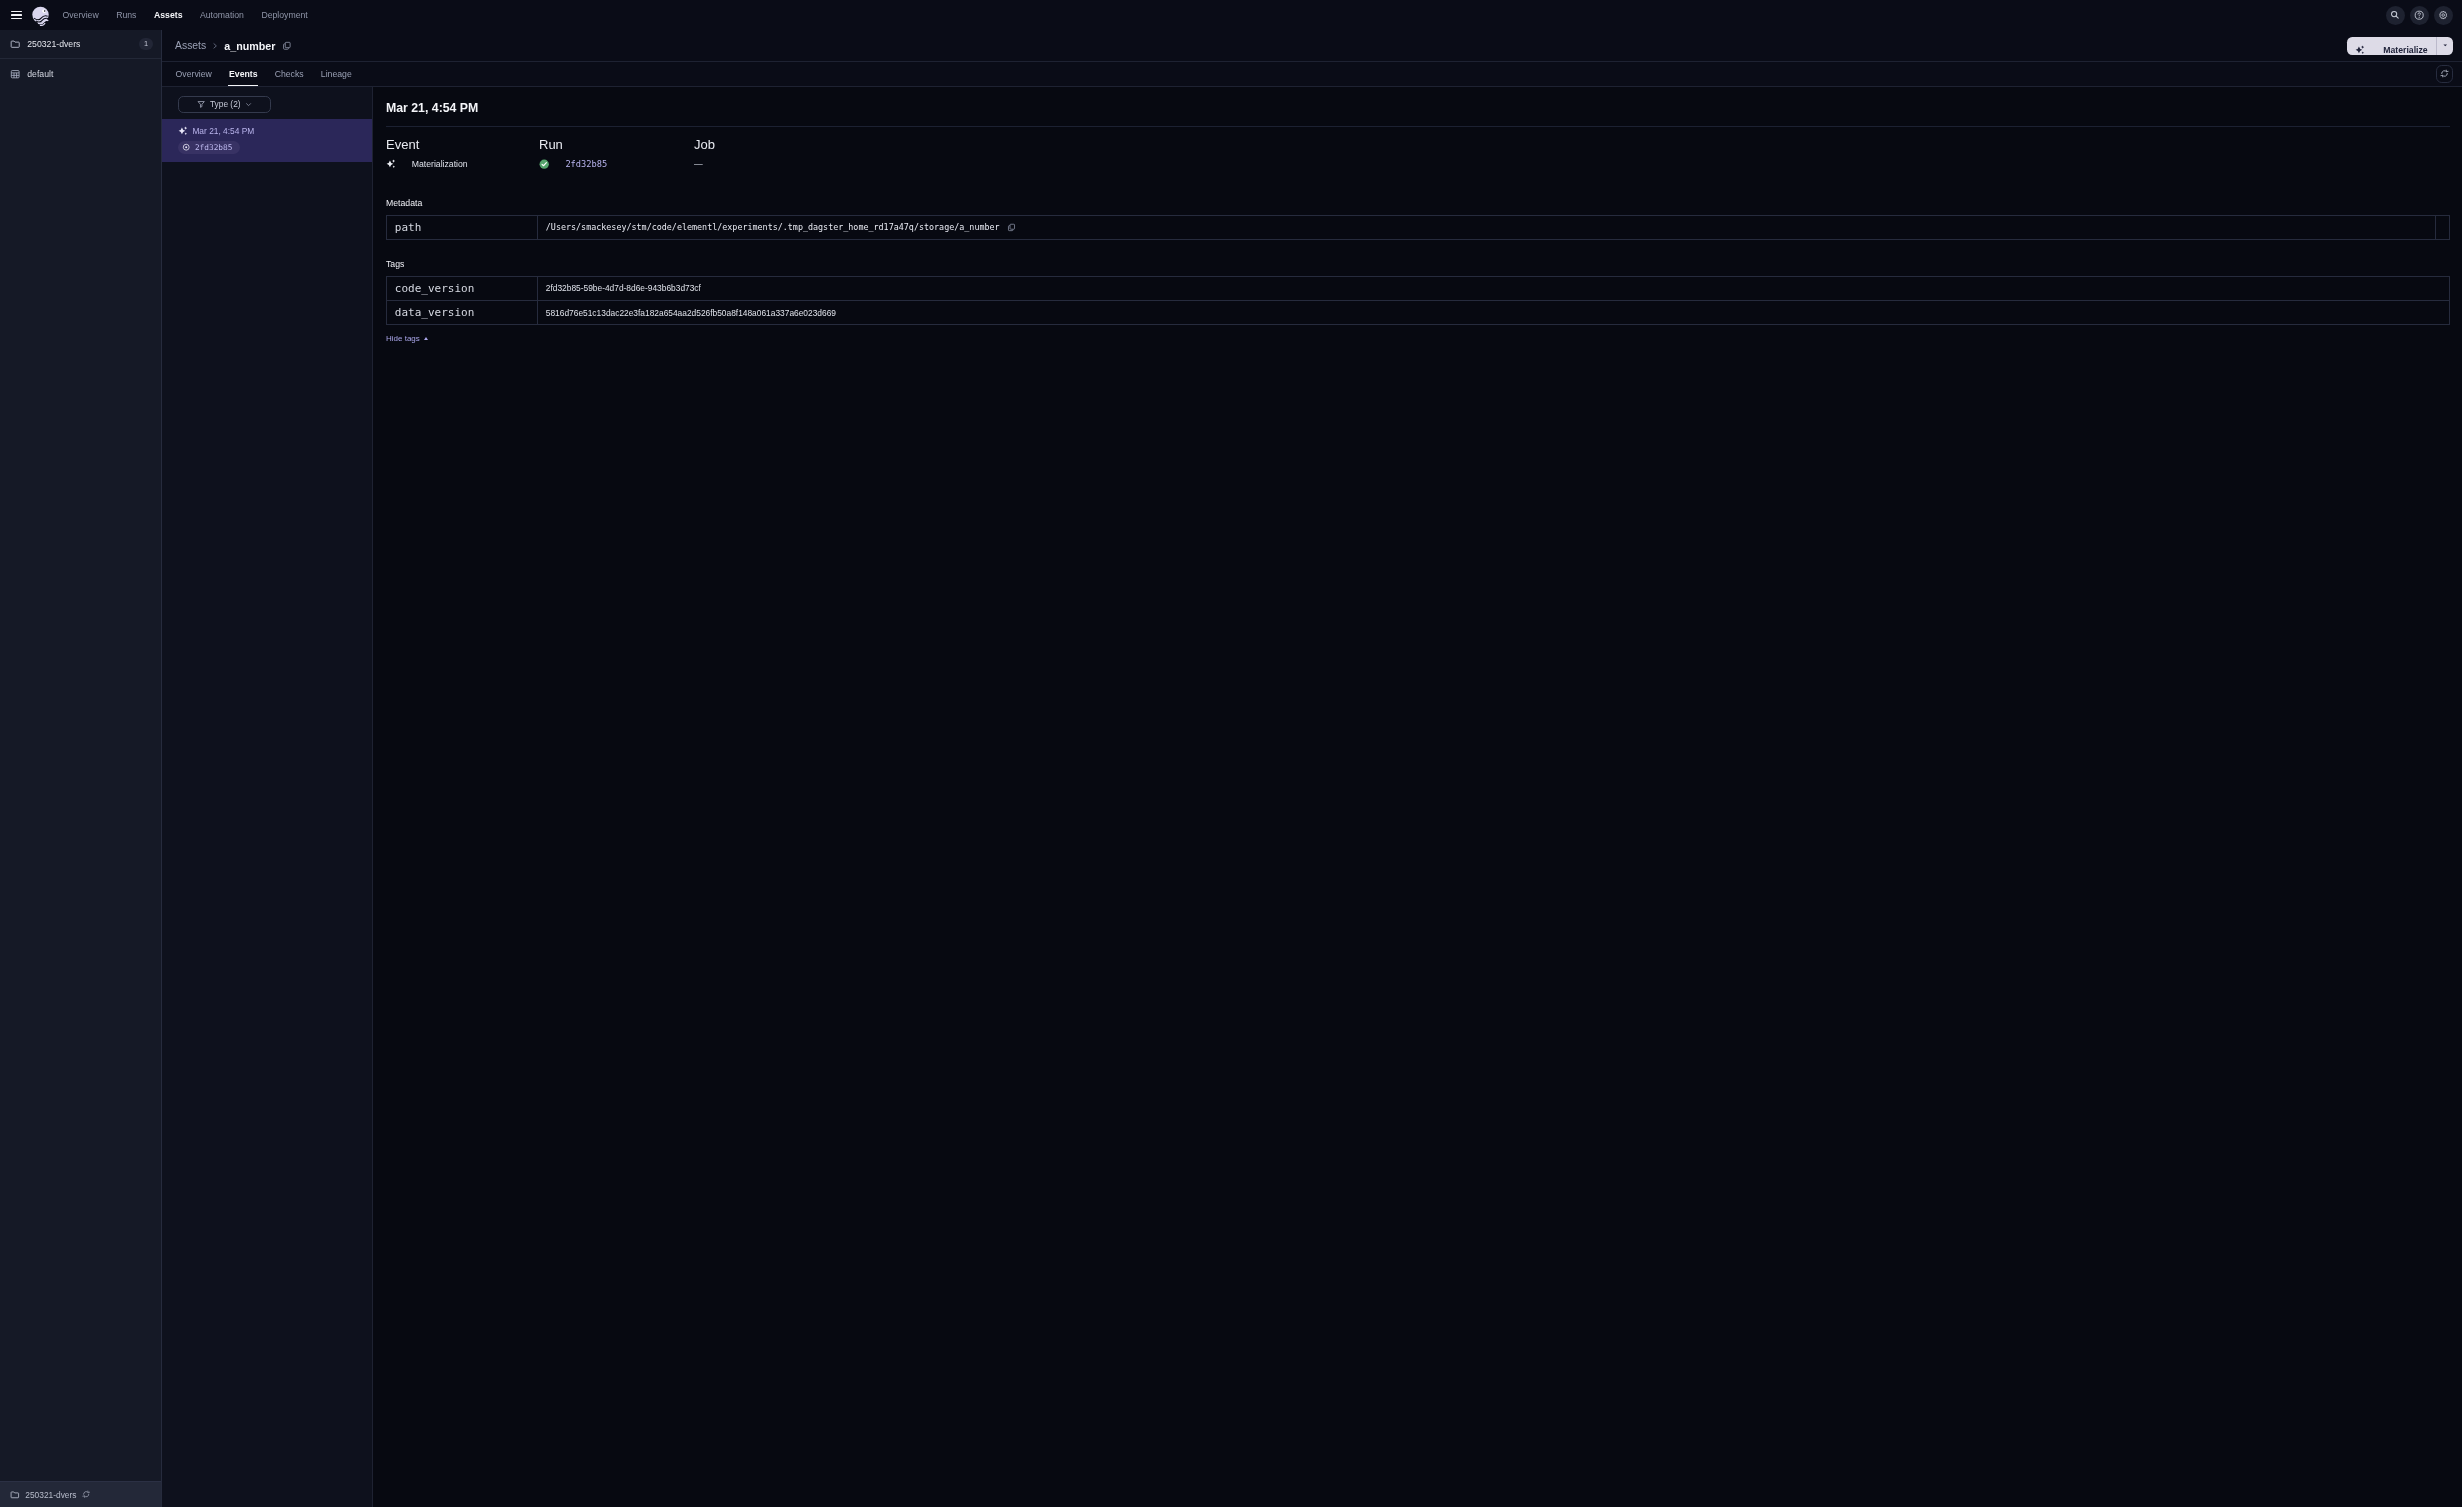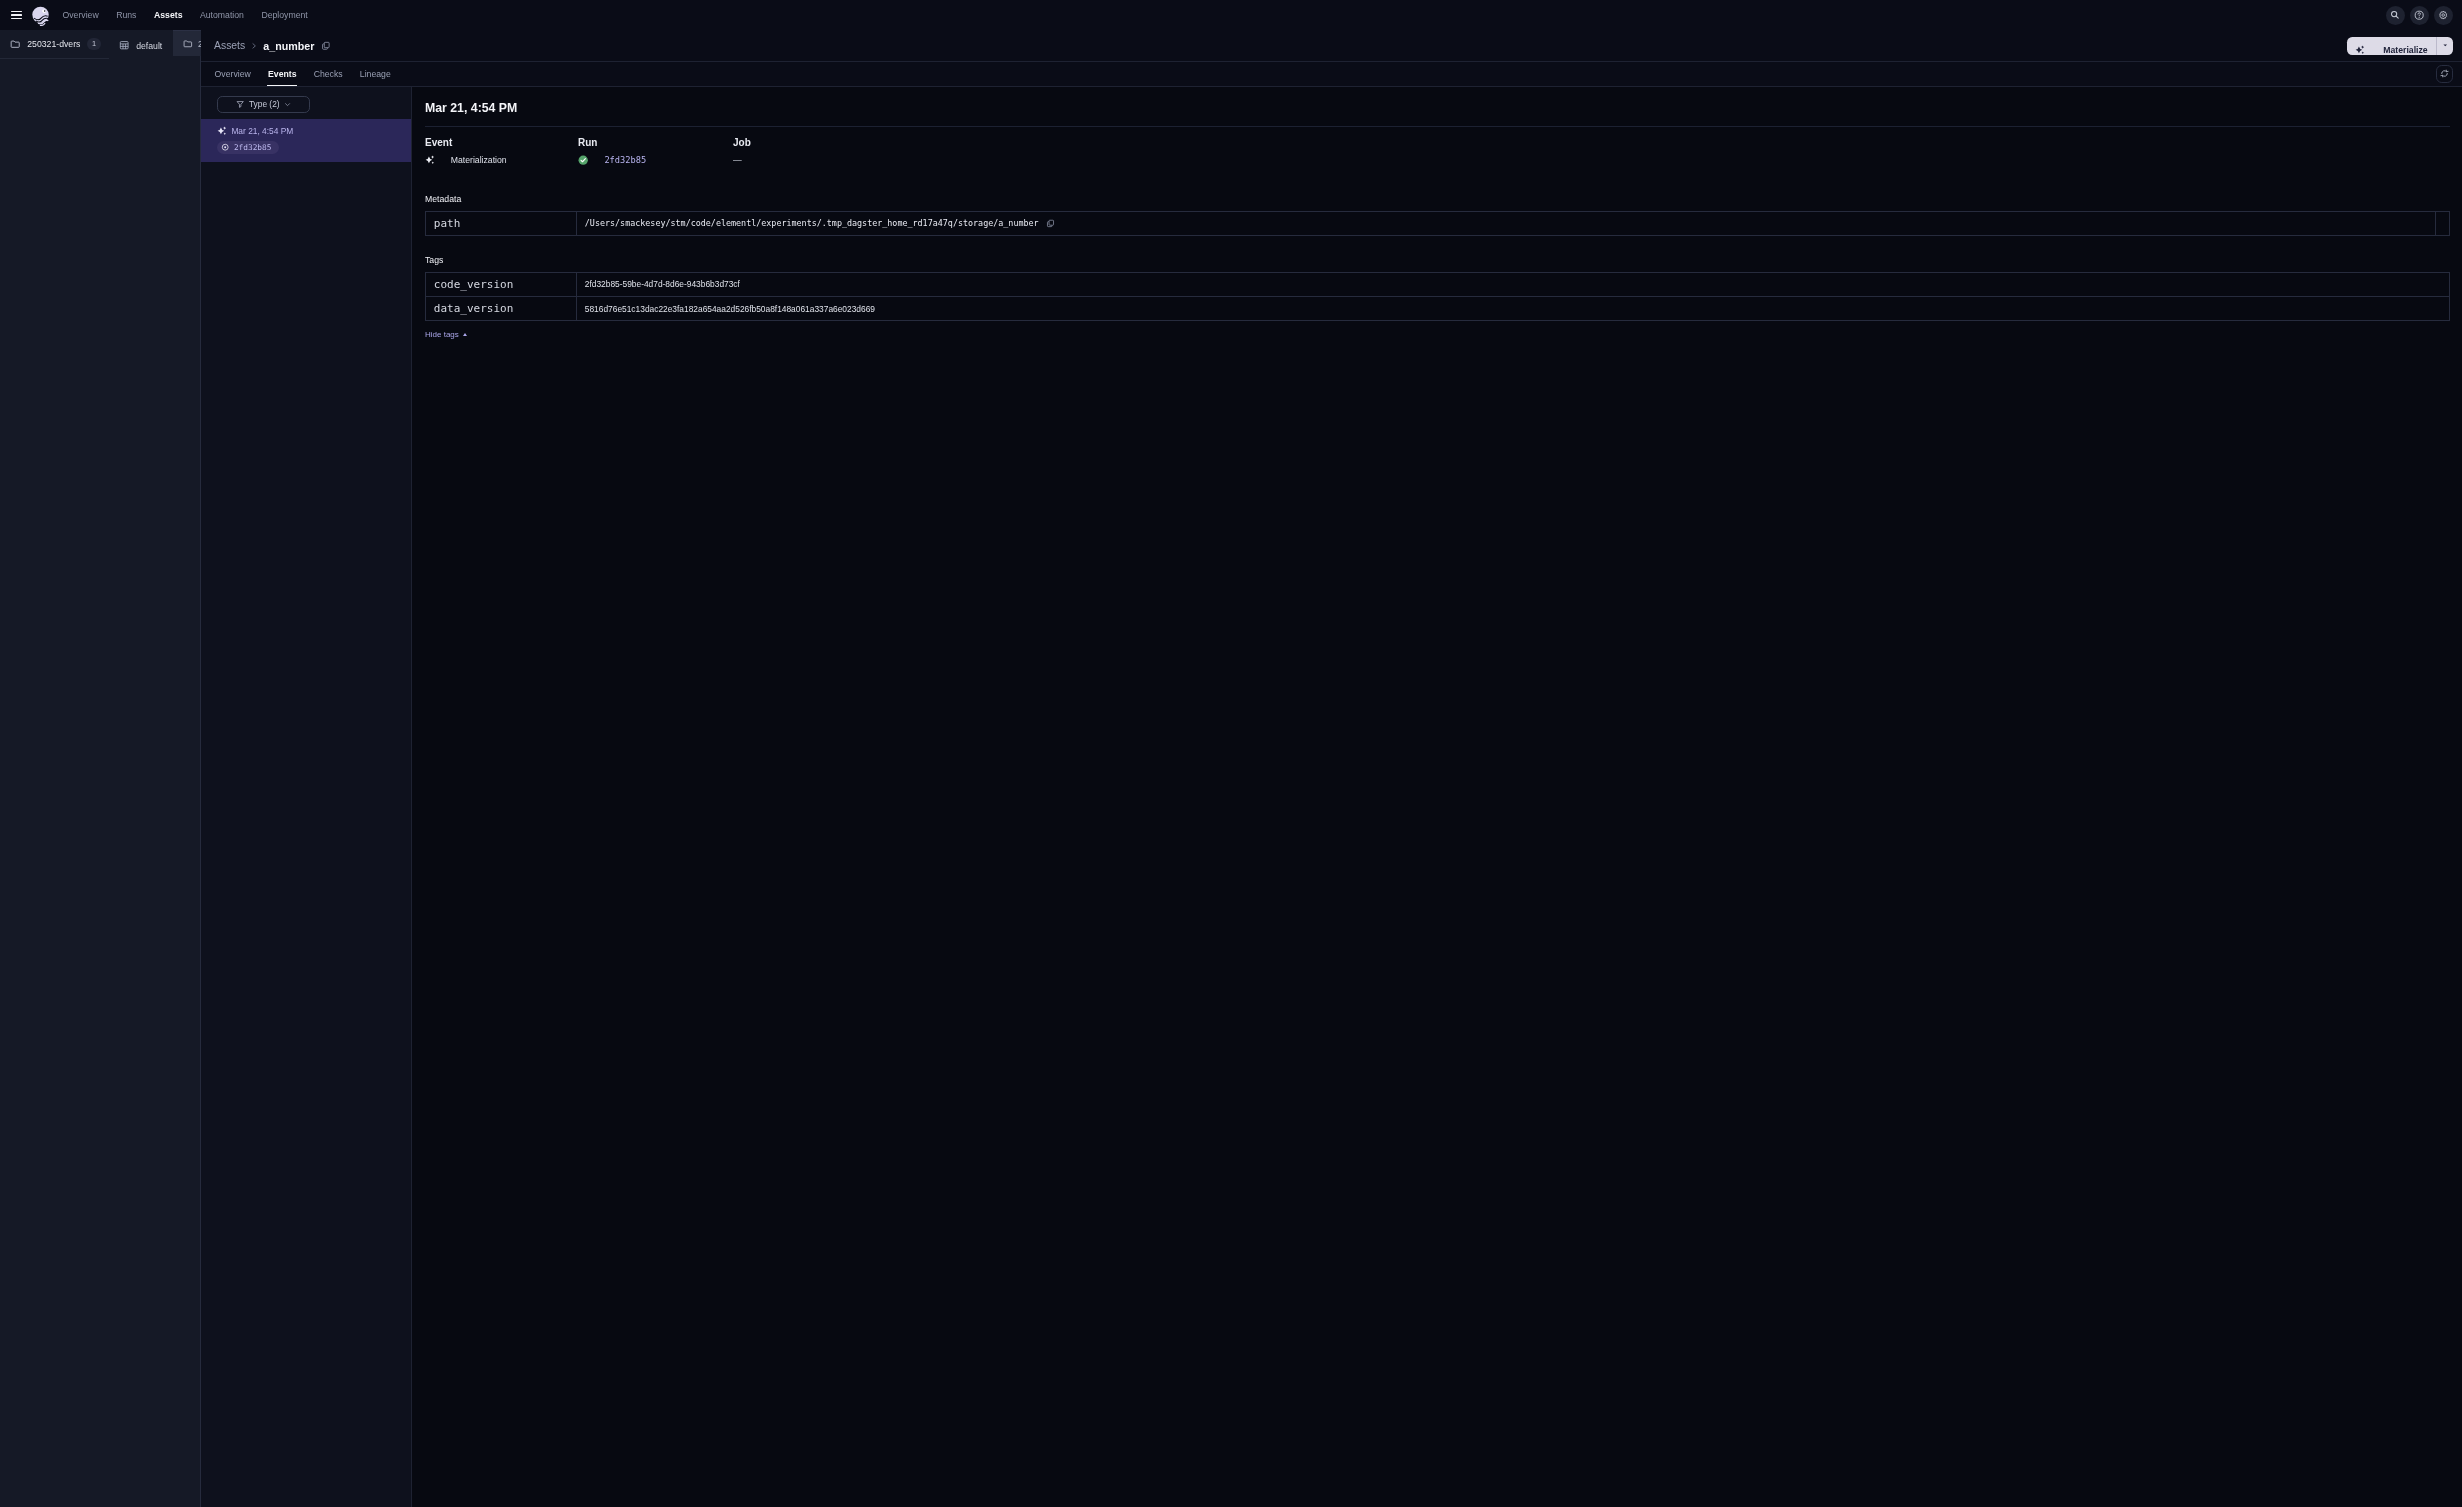--- a/index.html
+++ b/index.html
@@ -45,22 +45,22 @@
   .navlink{background:none;border:none;cursor:pointer;font:500 8.7px "Liberation Sans",sans-serif;color:#8F95A8;padding:2.6px 0}
   .navlink.active{color:#F5F6F9;font-weight:700}
   .topnav-right{margin-left:auto;display:flex;align-items:center;gap:5.2px;padding-right:9px}
   .circle-btn{width:19px;height:19px;border-radius:50%;background:#1E2230;border:none;cursor:pointer;
     display:flex;align-items:center;justify-content:center;color:#C6CAD6}
 
   
   .frame{flex:1;display:flex;min-height:0}
 
   
-  .sidebar{width:201px;flex:none;background:var(--bg-sidebar);border-right:0.6px solid var(--border-strong);
-    display:flex;}
+  .sidebar{width:162px;flex:none;background:var(--bg-sidebar);border-right:0.6px solid var(--border-strong);
+    display:flex;flex-direction:column}
   .sidebar-header{height:28.5px;flex:none;display:flex;align-items:center;gap:6.5px;padding:0 7.8px 0 10.4px;
     border-bottom:0.6px solid #232837;cursor:pointer}
   .sidebar-header-label{font-size:8.7px;font-weight:500;color:#E3E5EC;flex:1}
   .count-badge{min-width:14.2px;height:12.3px;border-radius:6.5px;background:#222636;color:#C2C6D4;
     font-size:7.4px;display:flex;align-items:center;justify-content:center;padding:0 4.5px}
   .sidebar-item{margin-top:5.2px;height:21px;display:flex;align-items:center;gap:6.5px;padding:0 10.4px;cursor:pointer}
   .sidebar-item-label{font-size:8.7px;color:#D5D8E2}
   .sidebar-spacer{flex:1}
   .sidebar-footer{height:26px;flex:none;background:var(--bg-sidebar-footer);border-top:0.6px solid #2B3044;
     display:flex;align-items:center;gap:5.2px;padding:0 10.4px;cursor:pointer}
@@ -104,21 +104,21 @@
   .event-item-line1{display:flex;align-items:center;gap:5.2px;color:var(--lavender-text);font-size:8.4px}
   .event-item-line2{margin-top:4.5px}
   .run-pill{display:inline-flex;align-items:center;gap:4.5px;height:13.6px;padding:0 7.1px 0 4.5px;border-radius:7.1px;
     background:var(--pill-purple);color:#BDB8EE;font-size:7.8px;cursor:pointer;border:none}
 
   
   .detail{flex:1;min-width:0;background:var(--bg-detail);padding:0 11.6px 15.5px 13px;overflow:auto}
   .detail-title{margin-top:14.2px;font-size:12.3px;font-weight:700;color:#F4F5F9}
   .detail-divider{margin-top:11px;border-bottom:0.6px solid #1C2132}
   .summary{margin-top:10.4px;display:grid;grid-template-columns:153px 155px 1fr}
-  .summary-label{font-size:10px;font-weight:700;color:#E8EAF1}
+  .summary-label{font-size:13px;font-weight:400;color:#E8EAF1}
   .summary-value{margin-top:7.1px;display:flex;align-items:center;gap:16px;font-size:8.7px;color:#DEE1EA}
   .run-link{background:none;border:none;cursor:pointer;color:var(--link-lavender);font-size:8.7px;padding:0}
   .dash{color:#C6CAD6}
 
   .section-heading{font-size:8.7px;font-weight:400;color:#F0F1F6}
   .metadata-heading{margin-top:28.5px}
   .tags-heading{margin-top:19px}
   .kv-table{margin-top:6.5px;border:0.6px solid var(--border-strong)}
   .kv-row{display:flex;align-items:stretch;border-bottom:0.6px solid var(--border-strong)}
   .kv-row:last-child{border-bottom:none}

